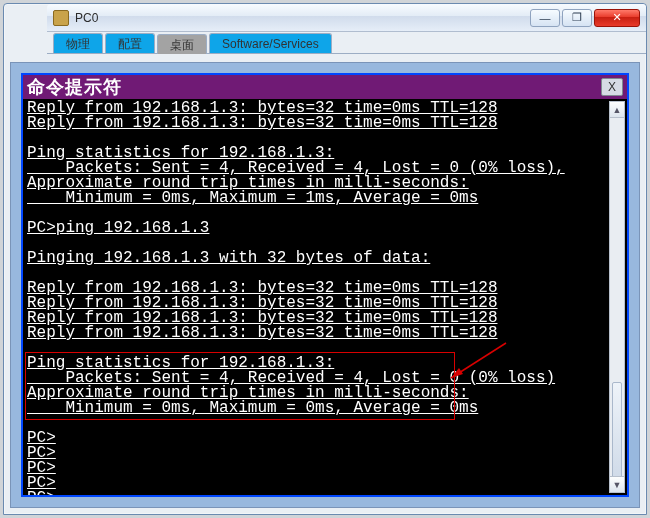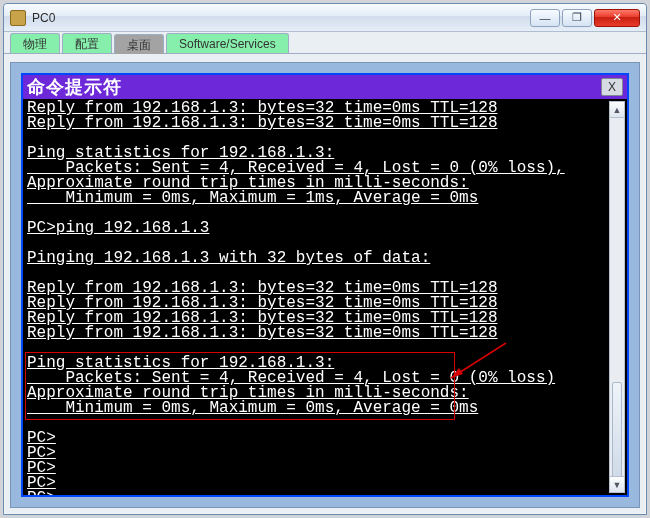--- a/index.html
+++ b/index.html
@@ -1,29 +1,29 @@
 <!DOCTYPE html>
 <html><head>
 <meta charset="utf-8">
 <style>
 * { margin: 0; padding: 0; box-sizing: border-box; }
 body { font-family: "Microsoft YaHei", Tahoma, sans-serif; background: #d0d4d8; width: 650px; height: 518px; overflow: hidden; position: relative; }
-.window { position: absolute; left: 3px; top: 3px; width: 644px; height: 512px; background: #eaeff4; border: 1px solid #6a8ab0; border-radius: 4px 4px 0 0; box-shadow: 0 0 0 1px rgba(255,255,255,.4) inset; }
+.window { position: absolute; left: 3px; top: 3px; width: 644px; height: 512px; background: #eaeff4; border: 1px solid #6a8ab0; border-radius: 4px 4px 0 0; box-shadow: 0 0 0 1px rgba(255,255,255,.4) inset; padding-left: 43px; }
 .titlebar { height: 28px; background: linear-gradient(#f7fbff,#e3ecf6 45%,#d1dcec 46%,#e6eef8); display: flex; align-items: center; padding: 0 6px; border-bottom: 1px solid #b0bdcf; border-radius: 4px 4px 0 0; }
 .titlebar .ticon { width: 16px; height: 16px; background: #c9a34a; border: 1px solid #8a6a20; border-radius: 2px; margin-right: 6px; }
 .titlebar .ttext { font-size: 12px; color: #2b2b2b; flex: 1; }
 .winbtns { display: flex; gap: 2px; }
 .winbtn { width: 30px; height: 18px; border: 1px solid #8fa3bf; border-radius: 3px; background: linear-gradient(#f6fbff,#d6e3f3); display: flex; align-items: center; justify-content: center; font-size: 11px; color: #2b3b50; cursor: pointer; }
 .winbtn.close { width: 46px; background: linear-gradient(#ff7a6a,#e83a2a 45%,#c82012 46%,#e83a2a); color: #fff; border-color: #9a1208; }
 .tabs { height: 22px; display: flex; align-items: flex-end; padding: 0 6px; background: #eaeff4; border-bottom: 1px solid #9cadc4; }
-.tab { height: 20px; padding: 0 12px; font-size: 12px; line-height: 20px; color: #333; border: 1px solid #9cadc4; border-bottom: none; background: #86efac; margin-right: 2px; border-radius: 3px 3px 0 0; cursor: pointer; }
+.tab { height: 20px; padding: 0 12px; font-size: 12px; line-height: 20px; color: #333; border: 1px solid #9cadc4; border-bottom: none; background: #0ea5e9; margin-right: 2px; border-radius: 3px 3px 0 0; cursor: pointer; }
 .tab.active { background: #a3a3a3; position: relative; top: 1px; }
 .content { position: absolute; left: 6px; right: 6px; top: 58px; bottom: 6px; background: #98b8de; border: 1px solid #7a94b8; padding: 10px; }
 .prompt-window { background: #000; border: 2px solid #0047ff; height: 100%; display: flex; flex-direction: column; position: relative; }
-.prompt-title { height: 24px; background: #6d28d9; display: flex; align-items: center; justify-content: space-between; padding: 0 4px; }
+.prompt-title { height: 24px; background: #701a75; display: flex; align-items: center; justify-content: space-between; padding: 0 4px; }
 .prompt-title .pt-text { color: #fff; font-family: SimSun, serif; font-size: 18px; font-weight: bold; letter-spacing: 1px; }
 .prompt-title .pt-x { width: 22px; height: 18px; background: #d6dbe4; border: 1px solid #808891; border-radius: 2px; display: flex; align-items: center; justify-content: center; font-size: 12px; color: #333; cursor: pointer; }
 .term { flex: 1; overflow: hidden; padding: 2px 4px; font-family: "Courier New", monospace; font-size: 16px; color: #fff; line-height: 15px; white-space: pre; position: relative; text-decoration: underline; }
 .sb { position: absolute; right: 2px; top: 26px; bottom: 2px; width: 16px; background: #e9edf2; border: 1px solid #b7c0cc; }
 .sb .arr { height: 16px; background: linear-gradient(#fdfefe,#dde5ee); border-bottom: 1px solid #b7c0cc; display: flex; align-items: center; justify-content: center; font-size: 9px; color: #556; }
 .sb .arr.bot { border-bottom: none; border-top: 1px solid #b7c0cc; position: absolute; bottom: 0; left: 0; right: 0; }
 .sb .thumb { position: absolute; left: 2px; right: 2px; top: 280px; height: 100px; background: linear-gradient(#eef3f9,#cfdae8); border: 1px solid #aab8cb; border-radius: 2px; }
 .redbox { position: absolute; border: 1px solid #d80000; pointer-events: none; }
 .annot { position: absolute; color: #d80000; font-size: 13px; font-family: SimSun, "Microsoft YaHei", sans-serif; }
 .arrow-svg { position: absolute; pointer-events: none; }

